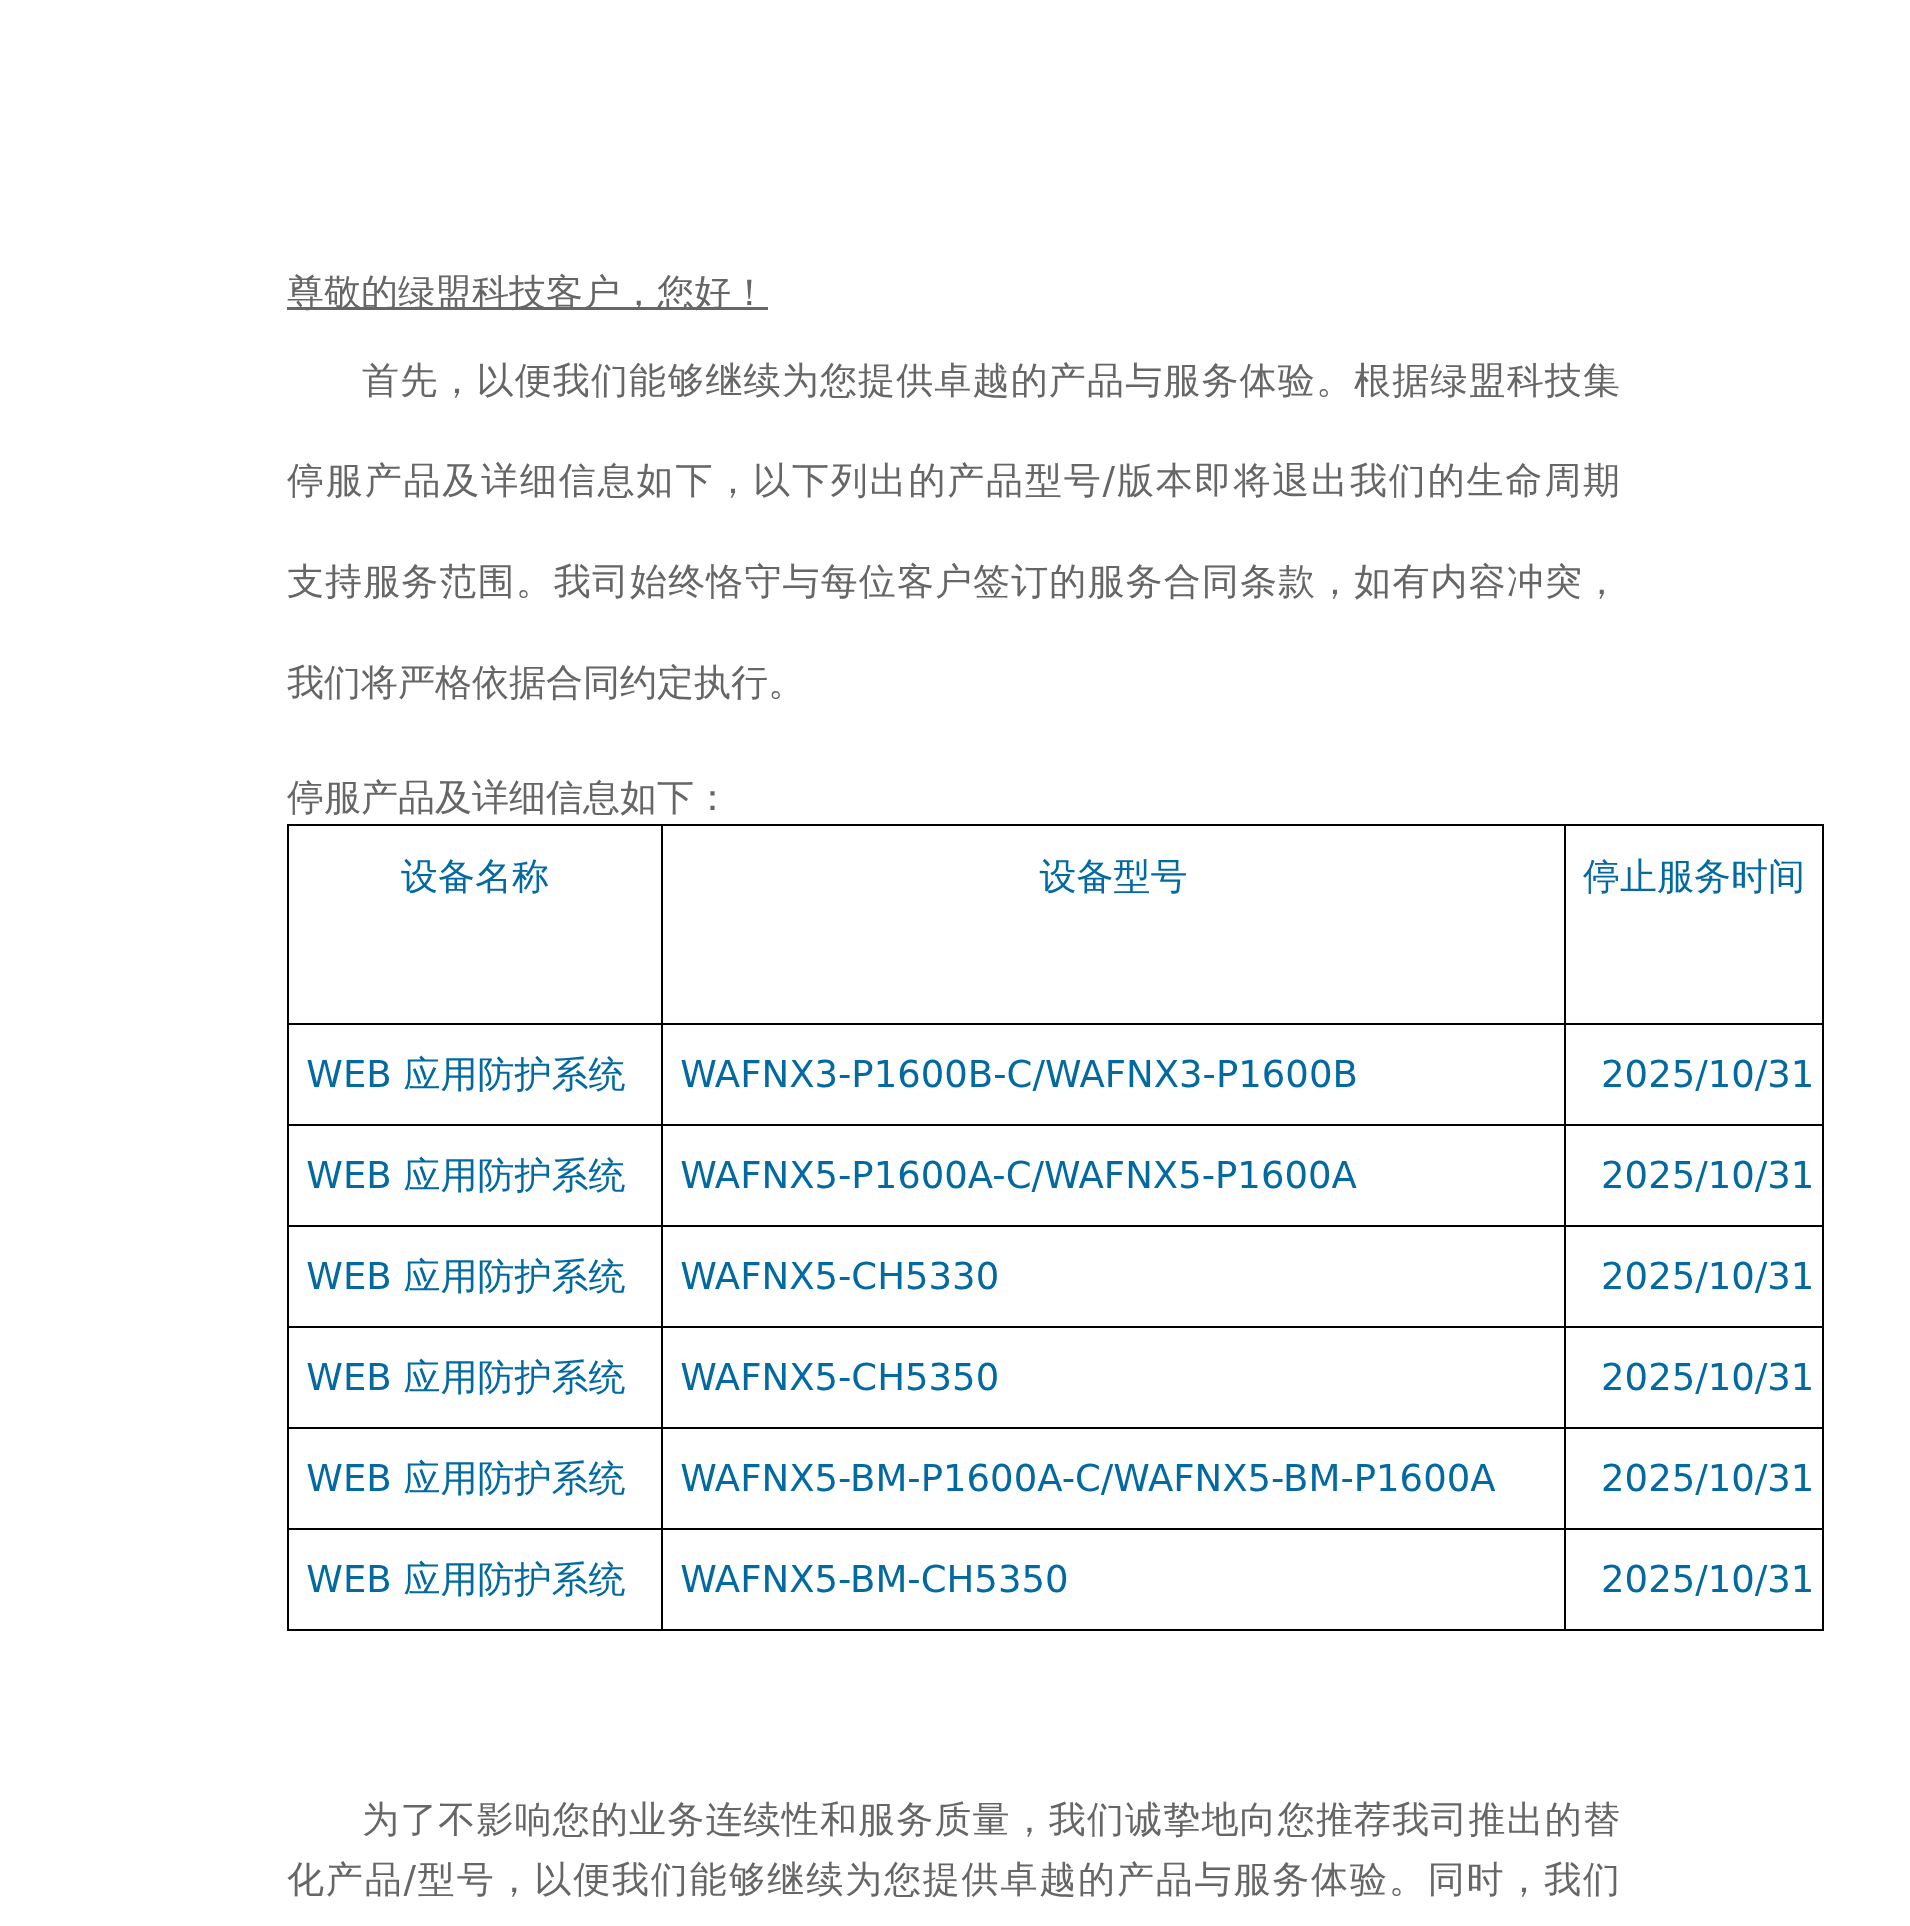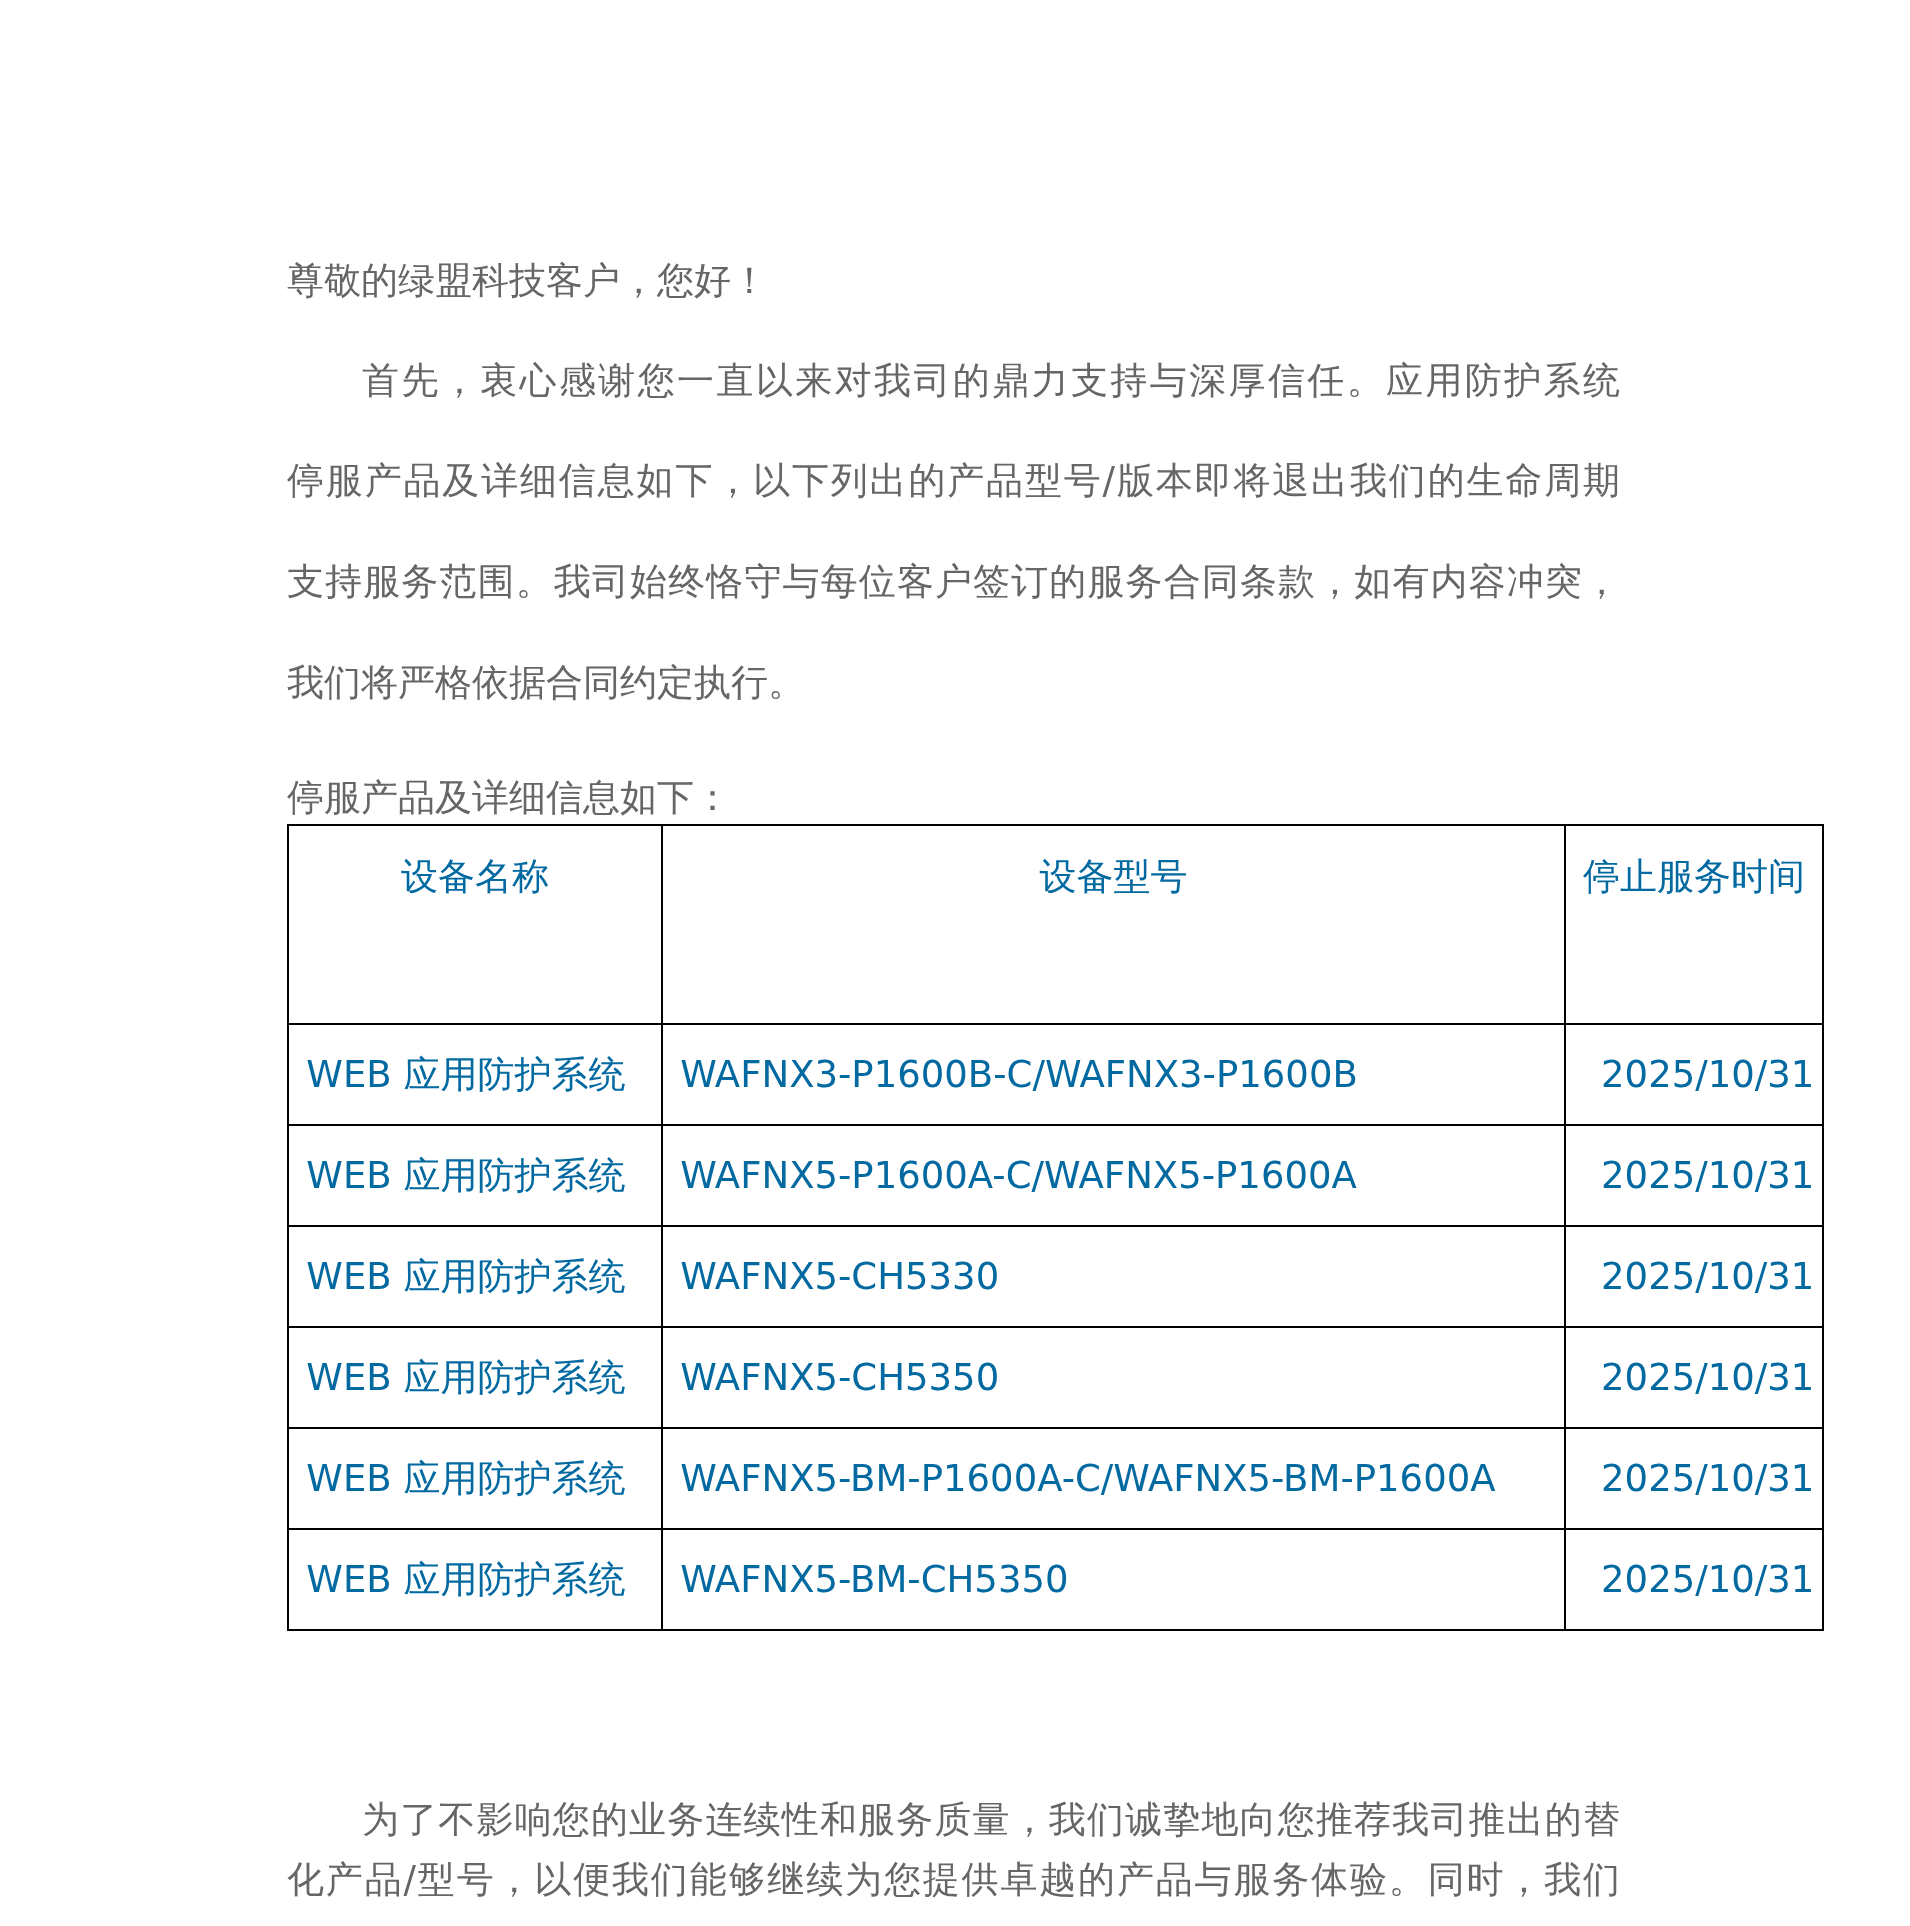--- a/index.html
+++ b/index.html
@@ -84,23 +84,23 @@
       padding: 0 11.6px;
       word-break: break-all;
       text-align: center;
     }
   </style>
 </head>
 <body>
 
 <div class="page">
 
-  <div class="line" style="top:256px;">尊敬的绿盟科技客户，您好！</div>
+  <div class="line" style="top:268px;text-decoration:underline;">尊敬的绿盟科技客户，您好！</div>
 
-  <div class="line indent justified" style="top:356px;">首先，衷心感谢您一直以来对我司的鼎力支持与深厚信任。应用防护系统</div>
+  <div class="line indent justified" style="top:356px;">首先，以便我们能够继续为您提供卓越的产品与服务体验。根据绿盟科技集</div>
   <div class="line justified" style="top:456px;">停服产品及详细信息如下，以下列出的产品型号/版本即将退出我们的生命周期</div>
   <div class="line justified" style="top:557px;">支持服务范围。我司始终恪守与每位客户签订的服务合同条款，如有内容冲突，</div>
   <div class="line" style="top:658px;">我们将严格依据合同约定执行。</div>
 
   <div class="line" style="top:757px;margin-top:16px;">停服产品及详细信息如下：</div>
 
   <table class="table">
     <colgroup>
       <col class="col-name">
       <col class="col-model">

